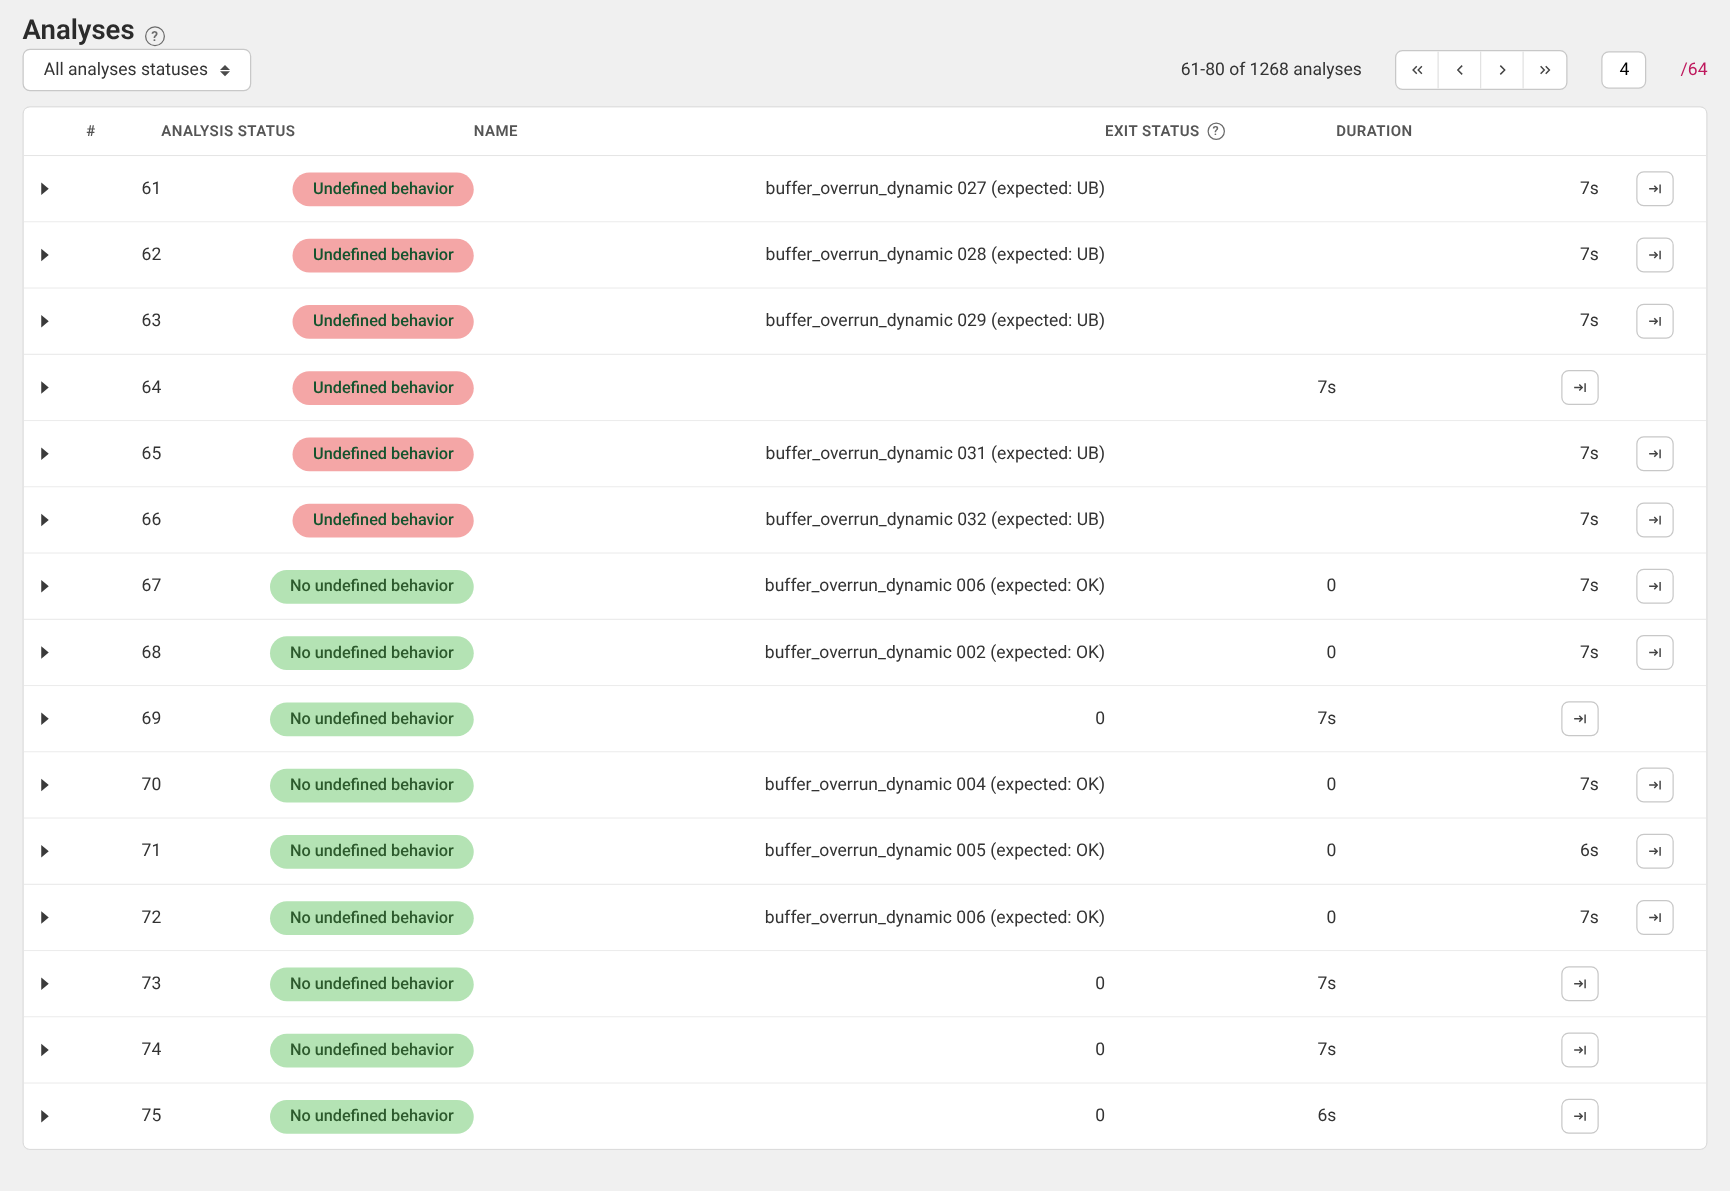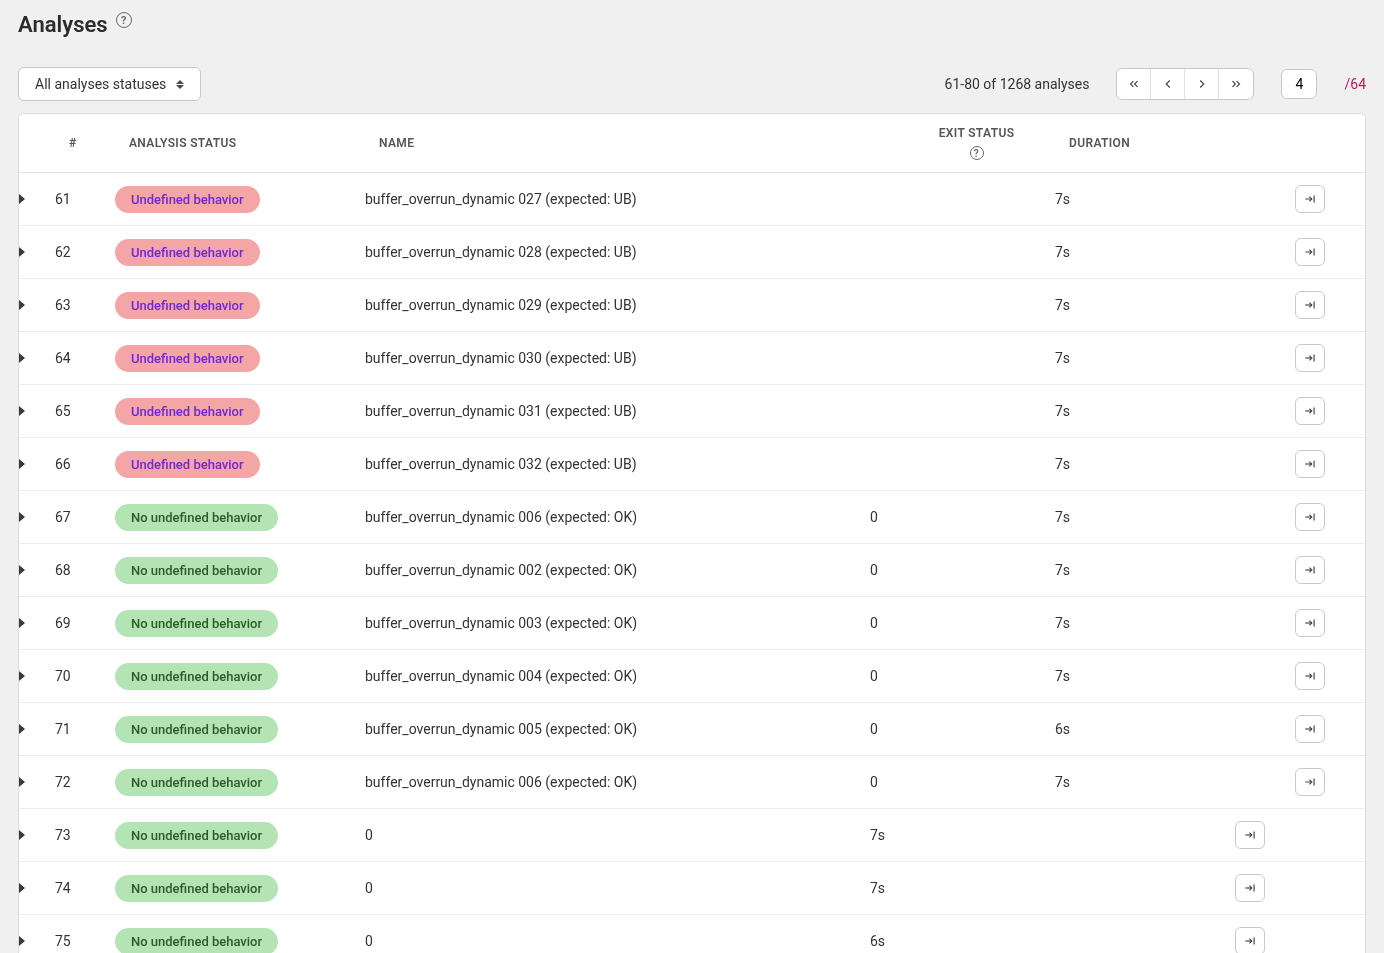--- a/index.html
+++ b/index.html
@@ -5,23 +5,23 @@
   * { box-sizing: border-box; margin: 0; padding: 0; }
   body {
     font-family: -apple-system, BlinkMacSystemFont, "Segoe UI", Roboto, Helvetica, Arial, sans-serif;
     background: #f0f0f0;
     color: #333;
     padding: 12px 18px;
     width: 1384px;
   }
   .header-row {
     display: flex;
-    align-items: flex-start;
+    align-items: flex-end;
     gap: 8px;
-    margin-bottom: 30px;
+    margin-bottom: 2px;
   }
   .page-title {
     font-size: 22px;
     font-weight: 600;
     color: #2b2b2b;
   }
   .help-icon {
     width: 16px; height: 16px;
     border: 1.5px solid #6b6b6b;
     border-radius: 50%;
@@ -115,51 +115,52 @@
     align-items: center;
     padding: 12px 14px;
     font-size: 12px;
     letter-spacing: 0.03em;
     color: #555;
     font-weight: 600;
     border-bottom: 1px solid #e5e5e5;
     background: #fff;
   }
   .thead .th { text-transform: uppercase; display:flex; align-items:center; gap:6px; }
-  .th.exit { justify-content:flex-start;flex-direction:column; }
+  .th.exit { justify-content:flex-start; }
   .trow {
     display: grid;
     grid-template-columns: 36px 60px 250px 505px 185px 210px 60px;
     align-items: center;
-    padding: 12px 0;
+    padding: 12px 14px;
     font-size: 14px;
     color: #333;
     border-bottom: 1px solid #ececec;
     background: #fff;
+    text-align: right;
   }
   .trow:last-child { border-bottom: none; }
   .expand-chevron {
     width: 0; height: 0;
     border-top: 5px solid transparent;
     border-bottom: 5px solid transparent;
     border-left: 6px solid #3a3a3a;
     cursor: pointer;
   }
   .badge {
     display: inline-flex;
     align-items: center;
     justify-content: center;
     padding: 6px 16px;
     border-radius: 999px;
     font-size: 13px;
     font-weight: 500;
     white-space: nowrap;
     width: fit-content;
   }
-  .badge.ub   { background: #f4a6a6; color: #6d28d9; }
+  .badge.ub   { background: #f4a6a6; color: #14532d; }
   .badge.noub { background: #b4e3b4; color: #2d5a2d; }
   .exit-cell { color:#333; }
   .goto-btn {
     width: 30px; height: 28px;
     border: 1px solid #c8c8c8;
     border-radius: 6px;
     display: inline-flex;
     align-items: center;
     justify-content: center;
     cursor: pointer;
@@ -285,21 +286,20 @@
             </svg>
           </div>
         </div>
       </div>
       <div class="trow">
         <div>
           <div class="expand-chevron"></div>
         </div>
         <div>64</div>
         <div><span class="badge ub">Undefined behavior</span></div>
-        <div>buffer_overrun_dynamic 030 (expected: UB)</div>
         <div class="exit-cell"></div>
         <div>7s</div>
         <div class="goto-cell">
           <div class="goto-btn">
             <svg class="icon" viewBox="0 0 24 24">
               <path d="M4 12h11"></path>
               <polyline points="11 8 15 12 11 16"></polyline>
               <path d="M19 6v12"></path>
             </svg>
           </div>
@@ -380,21 +380,20 @@
             </svg>
           </div>
         </div>
       </div>
       <div class="trow">
         <div>
           <div class="expand-chevron"></div>
         </div>
         <div>69</div>
         <div><span class="badge noub">No undefined behavior</span></div>
-        <div>buffer_overrun_dynamic 003 (expected: OK)</div>
         <div class="exit-cell">0</div>
         <div>7s</div>
         <div class="goto-cell">
           <div class="goto-btn">
             <svg class="icon" viewBox="0 0 24 24">
               <path d="M4 12h11"></path>
               <polyline points="11 8 15 12 11 16"></polyline>
               <path d="M19 6v12"></path>
             </svg>
           </div>

